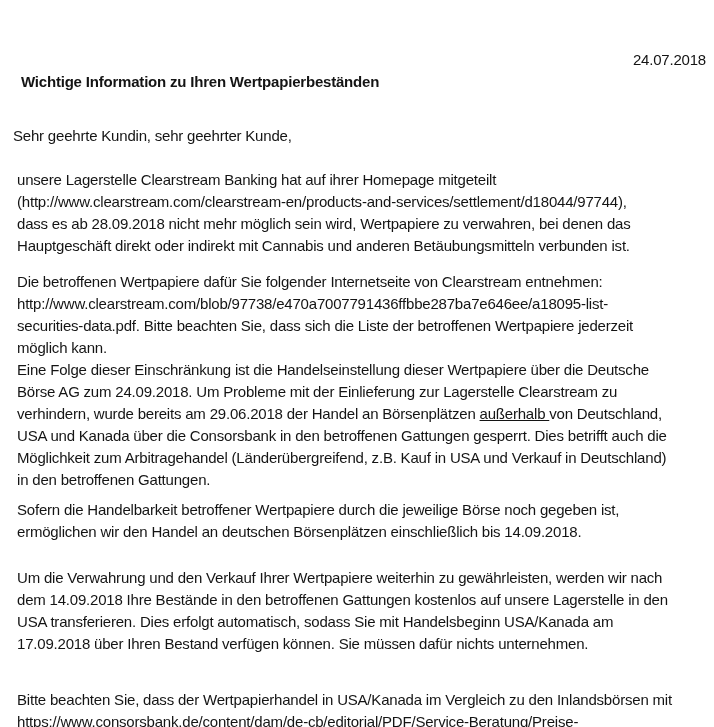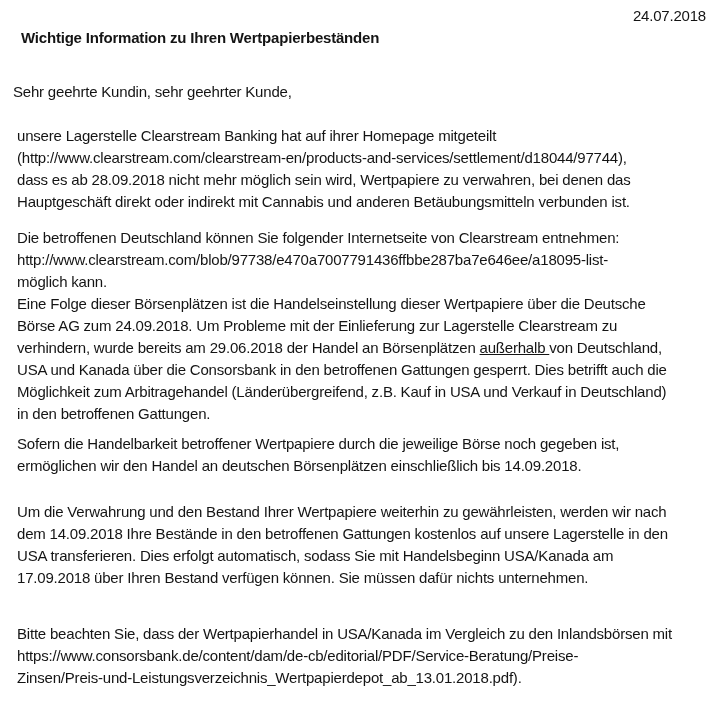--- a/index.html
+++ b/index.html
@@ -18,20 +18,21 @@
   .page {
     padding: 5px 8px 0 13px;
   }
   .line {
     line-height: 22px;
     white-space: nowrap;
     letter-spacing: -0.2px;
   }
   .date-line {
     text-align: right;
+    margin-top: 44px;
   }
   .title-line {
     font-weight: bold;
     margin-left: 8px;
   }
   .salutation {
     margin-top: 32px;
   }
   .para { margin: 4px; }
   .p1 { margin-top: 22px; }
@@ -54,38 +55,39 @@
   <div class="line salutation">Sehr geehrte Kundin, sehr geehrter Kunde,</div>
 
   <div class="para p1">
     <div class="line">unsere Lagerstelle Clearstream Banking hat auf ihrer Homepage mitgeteilt</div>
     <div class="line">(http://www.clearstream.com/clearstream-en/products-and-services/settlement/d18044/97744),</div>
     <div class="line">dass es ab 28.09.2018 nicht mehr möglich sein wird, Wertpapiere zu verwahren, bei denen das</div>
     <div class="line">Hauptgeschäft direkt oder indirekt mit Cannabis und anderen Betäubungsmitteln verbunden ist.</div>
   </div>
 
   <div class="para p2">
-    <div class="line">Die betroffenen Deutschland können Sie folgender Internetseite von Clearstream entnehmen:</div>
+    <div class="line">Die betroffenen Wertpapiere dafür Sie folgender Internetseite von Clearstream entnehmen:</div>
     <div class="line">http://www.clearstream.com/blob/97738/e470a7007791436ffbbe287ba7e646ee/a18095-list-</div>
+    <div class="line">securities-data.pdf. Bitte beachten Sie, dass sich die Liste der betroffenen Wertpapiere jederzeit</div>
     <div class="line">möglich kann.</div>
-    <div class="line">Eine Folge dieser Börsenplätzen ist die Handelseinstellung dieser Wertpapiere über die Deutsche</div>
+    <div class="line">Eine Folge dieser Einschränkung ist die Handelseinstellung dieser Wertpapiere über die Deutsche</div>
     <div class="line">Börse AG zum 24.09.2018. Um Probleme mit der Einlieferung zur Lagerstelle Clearstream zu</div>
     <div class="line"><span>verhindern, wurde bereits am 29.06.2018 der Handel an Börsenplätzen </span><span class="b u">außerhalb </span><span class="b">von Deutschland,</span></div>
     <div class="line"><span class="b">USA und Kanada</span><span> über die Consorsbank in den betroffenen Gattungen gesperrt. Dies betrifft auch die</span></div>
     <div class="line">Möglichkeit zum Arbitragehandel (Länderübergreifend, z.B. Kauf in USA und Verkauf in Deutschland)</div>
     <div class="line">in den betroffenen Gattungen.</div>
   </div>
 
   <div class="para p3">
     <div class="line">Sofern die Handelbarkeit betroffener Wertpapiere durch die jeweilige Börse noch gegeben ist,</div>
     <div class="line"><span>ermöglichen wir den Handel an </span><span class="b">deutschen Börsenplätzen einschließlich bis 14.09.2018</span><span>.</span></div>
   </div>
 
   <div class="para p4">
-    <div class="line">Um die Verwahrung und den Bestand Ihrer Wertpapiere weiterhin zu gewährleisten, werden wir nach</div>
+    <div class="line">Um die Verwahrung und den Verkauf Ihrer Wertpapiere weiterhin zu gewährleisten, werden wir nach</div>
     <div class="line">dem 14.09.2018 Ihre Bestände in den betroffenen Gattungen kostenlos auf unsere Lagerstelle in den</div>
     <div class="line">USA transferieren. Dies erfolgt automatisch, sodass Sie mit Handelsbeginn USA/Kanada am</div>
     <div class="line">17.09.2018 über Ihren Bestand verfügen können. Sie müssen dafür nichts unternehmen.</div>
   </div>
 
   <div class="para p5">
     <div class="line">Bitte beachten Sie, dass der Wertpapierhandel in USA/Kanada im Vergleich zu den Inlandsbörsen mit</div>
     <div class="line">https://www.consorsbank.de/content/dam/de-cb/editorial/PDF/Service-Beratung/Preise-</div>
     <div class="line">Zinsen/Preis-und-Leistungsverzeichnis_Wertpapierdepot_ab_13.01.2018.pdf).</div>
   </div>

